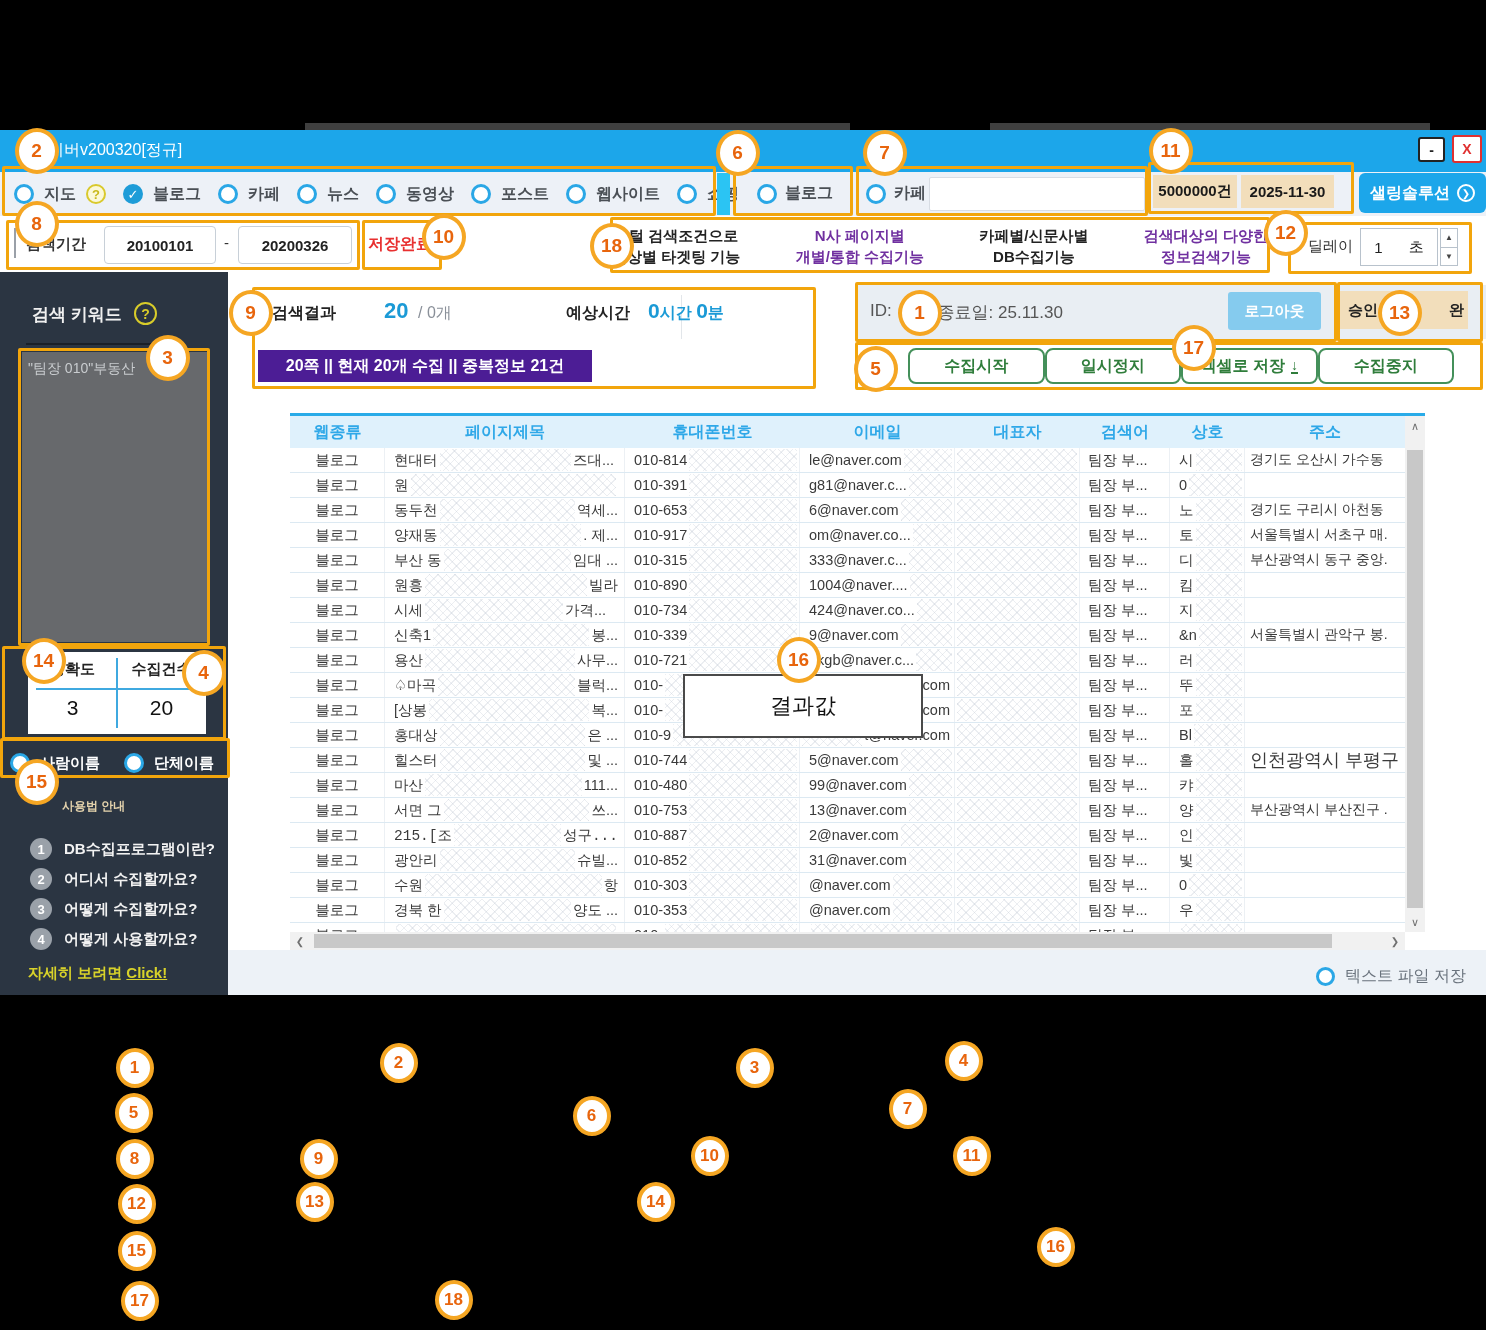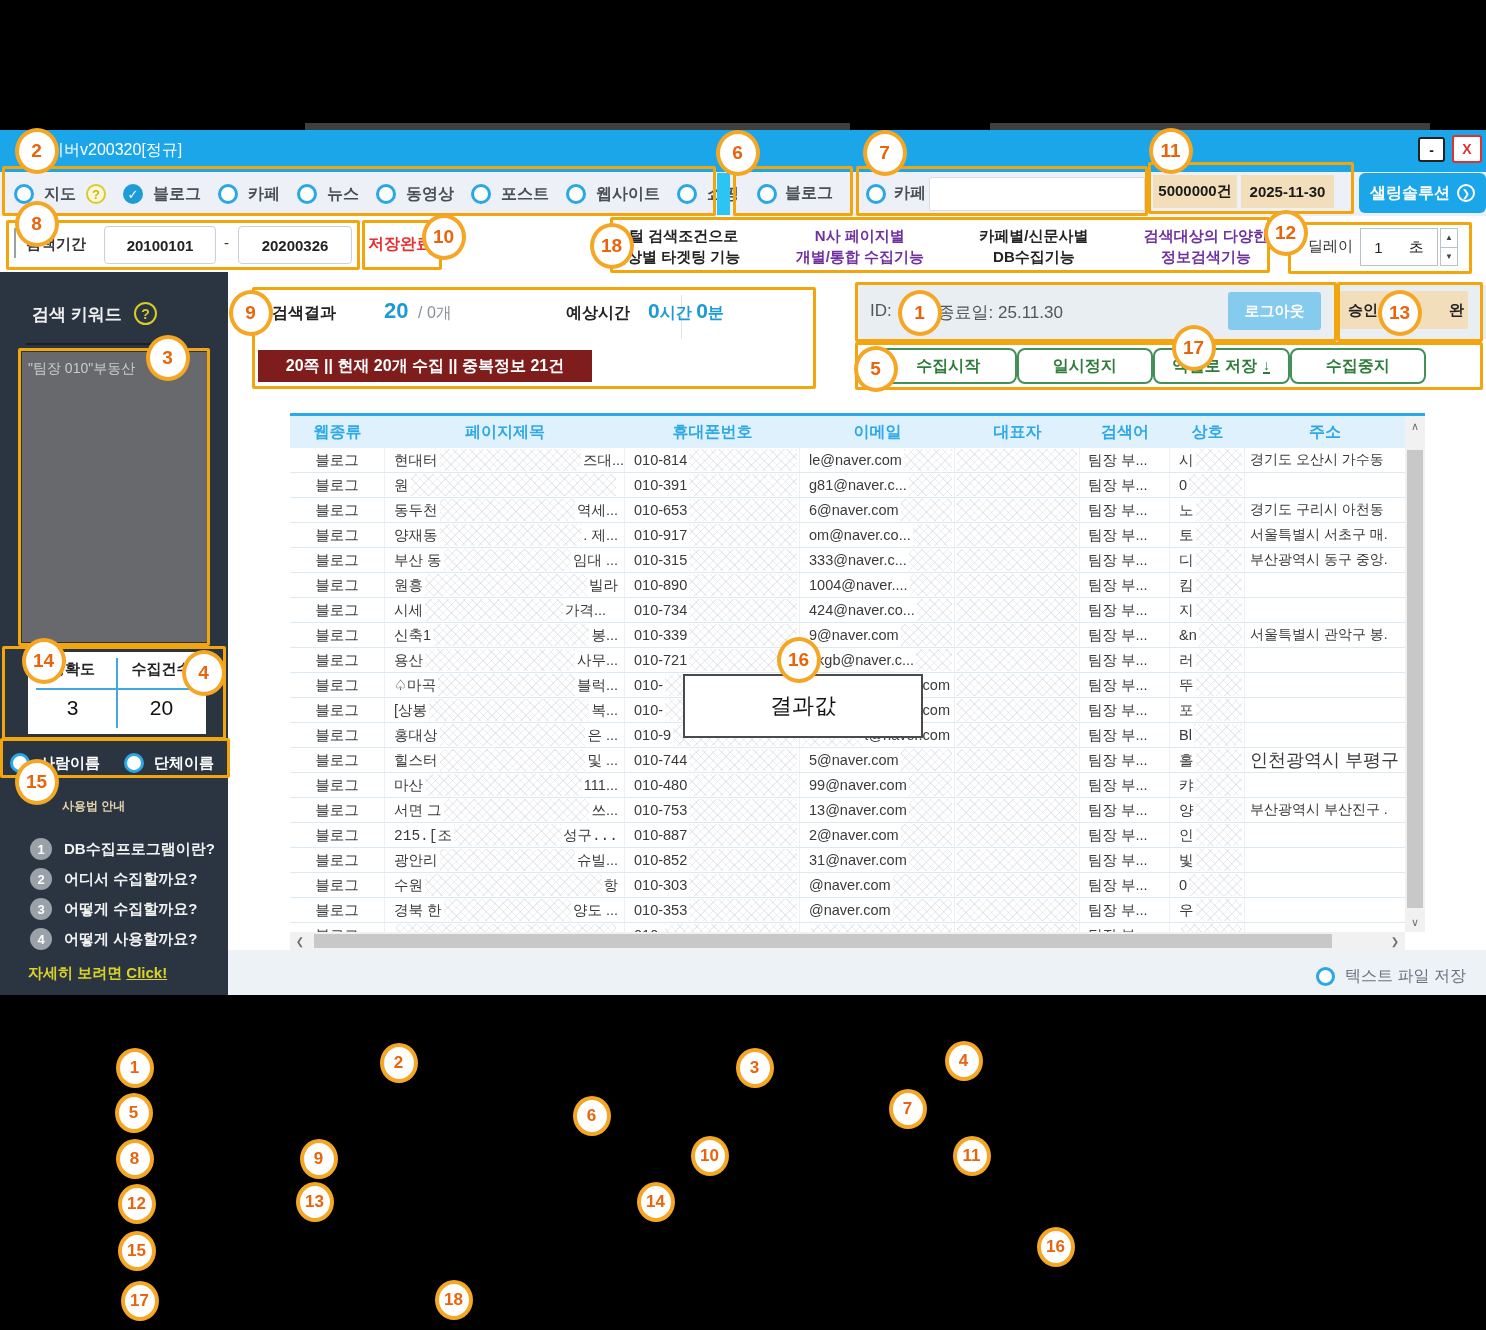--- a/index.html
+++ b/index.html
@@ -85,30 +85,30 @@
 
   
   #result-panel{left:255px;top:290px;width:558px;height:52px;background:#fff;}
   #result-divider{left:681px;top:295px;width:1px;height:44px;background:#E2E6EA;}
   #result-label{left:272px;top:303px;font-size:16px;font-weight:bold;color:#222;}
   #result-count{left:384px;top:298px;font-size:22px;font-weight:bold;color:#1B9AD6;}
   #result-total{left:418px;top:303px;font-size:16px;color:#8a9099;}
   #eta-label{left:566px;top:303px;font-size:16px;font-weight:bold;color:#222;}
   #eta-value{left:648px;top:299px;font-size:16px;color:#1B9AD6;font-weight:bold;}
   #eta-value b{font-size:21px;}
-  #red-banner{left:258px;top:350px;width:334px;height:32px;background:#7f1d1d;color:#fff;font-size:16px;
+  #red-banner{left:258px;top:350px;width:334px;height:32px;background:#4c1d95;color:#fff;font-size:16px;
               font-weight:bold;display:flex;align-items:center;justify-content:center;}
   #id-panel{left:855px;top:285px;width:631px;height:54px;background:#E9EEF3;}
   #id-label{left:870px;top:301px;font-size:17px;color:#555;}
   #id-suffix{left:924px;top:301px;font-size:17px;color:#555;}
   #logout-btn{left:1228px;top:292px;width:93px;height:38px;background:#85CBEE;color:#fff;font-size:15px;
               font-weight:bold;display:flex;align-items:center;justify-content:center;border-radius:3px;}
   #approve-box{left:1338px;top:291px;width:130px;height:38px;background:#F2DEBB;display:flex;align-items:center;
                padding-left:10px;font-size:15px;font-weight:bold;color:#222;gap:66px;}
-  #actions{left:880px;top:348px;width:546px;height:36px;display:flex;}
+  #actions{left:908px;top:348px;width:546px;height:36px;display:flex;}
   .act-btn{flex:1;background:#fff;border:2px solid #44905A;border-radius:8px;color:#2F7D3B;font-size:16px;
            font-weight:bold;display:flex;align-items:center;justify-content:center;gap:6px;cursor:pointer;}
   .dl-icon{font-size:14px;border-bottom:2px solid #2F7D3B;line-height:13px;}
 
   
   #table-topline{left:290px;top:413px;width:1135px;height:3px;background:#29ABE8;}
   #thead{left:290px;top:416px;width:1115px;height:32px;background:#DFF1FC;display:grid;
          grid-template-columns:95px 240px 175px 155px 125px 90px 75px 160px;align-items:center;}
   .th{color:#2FA8E8;font-size:16px;font-weight:bold;text-align:center;}
   #tbody{left:290px;top:448px;width:1115px;height:484px;overflow:hidden;background:#fff;}
@@ -305,21 +305,21 @@
       <div class="th">휴대폰번호</div>
       <div class="th">이메일</div>
       <div class="th">대표자</div>
       <div class="th">검색어</div>
       <div class="th">상호</div>
       <div class="th">주소</div>
     </div>
   <div class="abs" id="tbody">
       <div class="trow">
         <div class="td c">블로그</div>
-        <div class="td" style="padding-right: 0;">
+        <div class="td" style="padding-right: 10px;">
           <span class="pl">현대터</span>
           <span class="hz"></span>
           <span>즈대...</span>
         </div>
         <div class="td">
           <span class="pl">010-814</span>
           <span class="hz"></span>
         </div>
         <div class="td">
           <span class="pl">le@naver.com</span>

